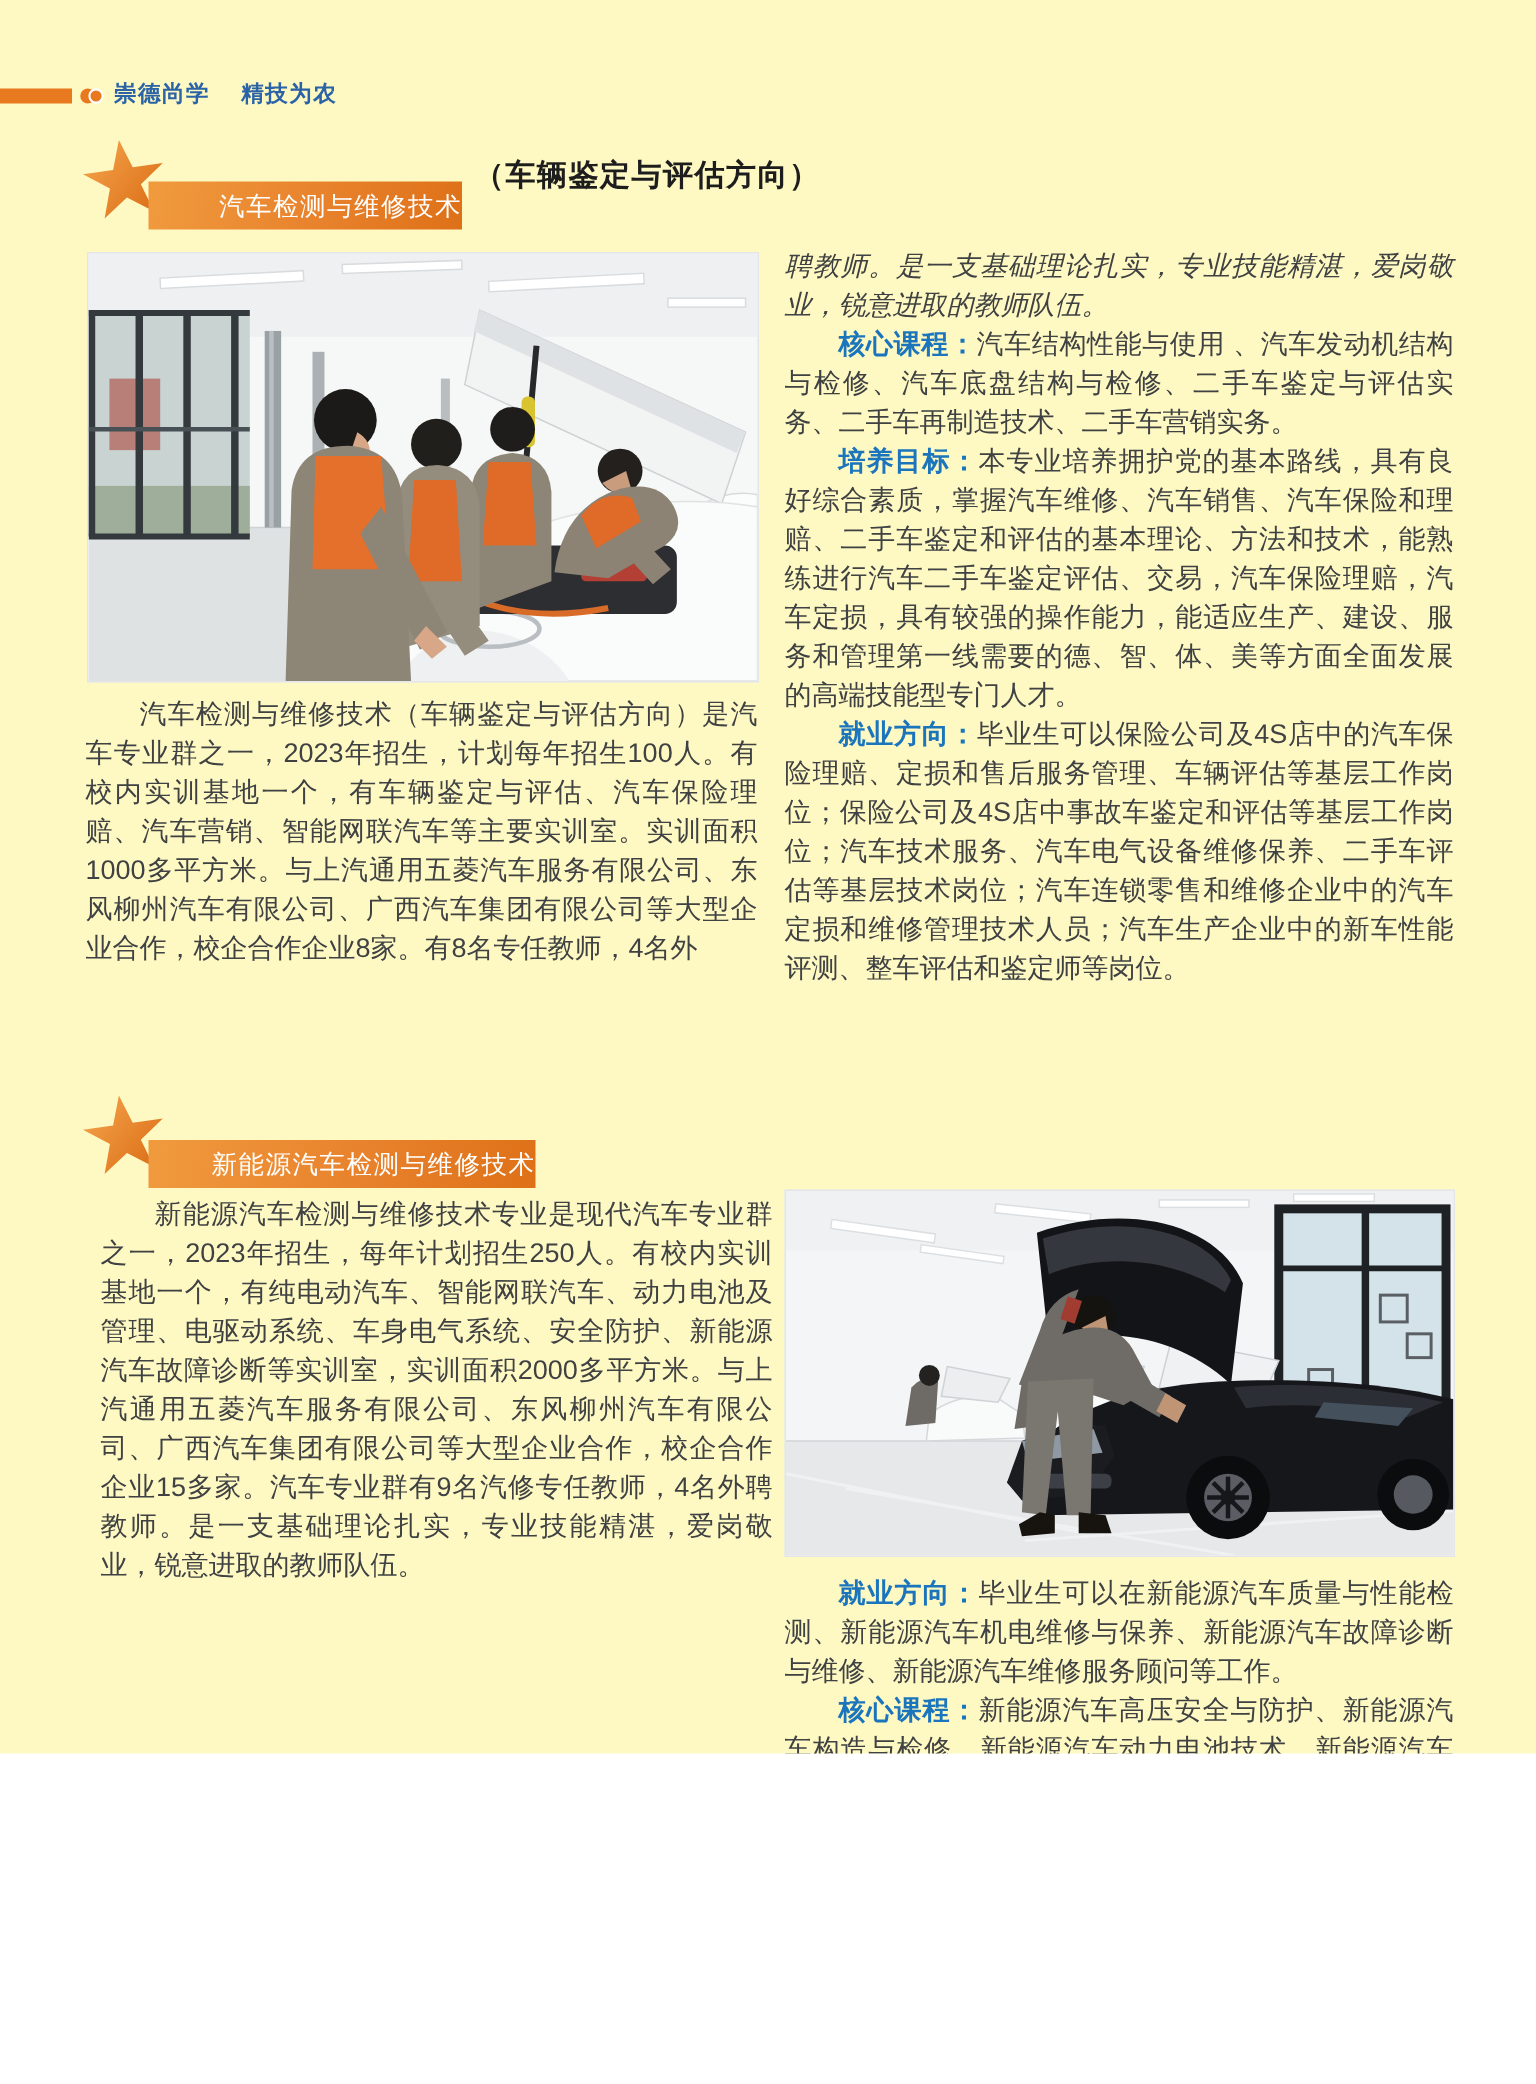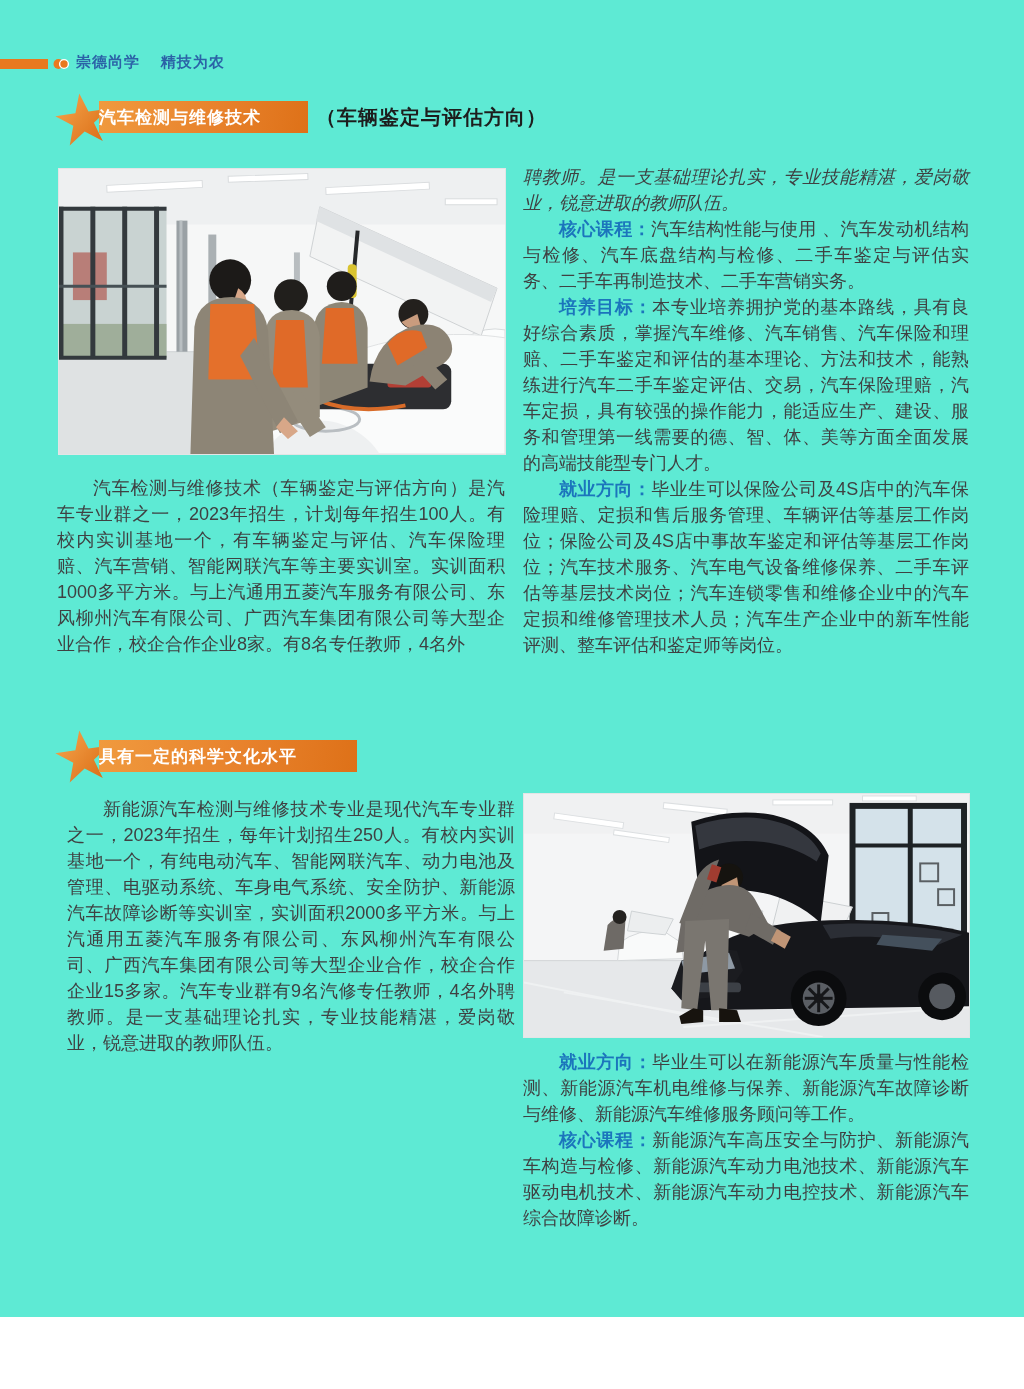--- a/index.html
+++ b/index.html
@@ -1,47 +1,47 @@
 <!DOCTYPE html>
 <html><head>
 <meta charset="utf-8">
 <style>
   html,body{margin:0;padding:0;}
   body{width:1024px;height:1389px;background:#ffffff;font-family:"Liberation Sans",sans-serif;}
-  .page{position:relative;width:1024px;height:1317px;background:#5eead4;overflow:hidden;}
+  .page{position:relative;width:1024px;height:1169px;background:#fef9c3;overflow:hidden;}
 
   
   .topbar{position:absolute;left:0;top:59px;width:48px;height:10px;background:#E8791F;}
   .logo{position:absolute;left:53px;top:57px;width:16px;height:14px;}
   .motto{position:absolute;left:76px;top:53px;font-family:"Liberation Serif",serif;
          font-weight:bold;font-size:15px;color:#2B63A7;letter-spacing:1px;white-space:nowrap;}
   .motto .m2{margin-left:16px;}
 
   
   .star{position:absolute;width:56px;height:58px;}
   .banner{position:absolute;height:32px;background:linear-gradient(100deg,#F09A3E 0%,#E8822C 55%,#DE7118 100%);
-          color:#fff;font-weight:bold;font-size:17px;letter-spacing:1px;
-          display:flex;align-items:center;justify-content:flex-start;white-space:nowrap;}
+          color:#fff;font-weight:normal;font-size:17px;letter-spacing:1px;
+          display:flex;align-items:center;justify-content:flex-end;white-space:nowrap;margin-top:20px;}
   .banner1{left:99px;top:101px;width:209px;}
   .banner2{left:99px;top:740px;width:258px;}
   .subtitle{position:absolute;left:316px;top:99px;height:36px;line-height:36px;
             font-family:"Liberation Serif",serif;font-weight:bold;font-size:20px;color:#1d1d1d;
             letter-spacing:1px;white-space:nowrap;}
 
   
   .photo{position:absolute;border:1px solid #e3e5e6;box-sizing:border-box;overflow:hidden;background:#f2f3f4;}
   .photo1{left:58px;top:168px;width:448px;height:287px;}
   .photo2{left:523px;top:793px;width:447px;height:245px;}
   .photo svg{display:block;width:100%;height:100%;}
 
   
   .col{position:absolute;font-size:18px;line-height:26px;color:#3F4142;text-align:justify;}
   .col p{margin:0;text-indent:2em;}
   .col p.cont{text-indent:0;font-style:italic;}
-  .col1-left{left:57px;top:463px;width:448px;margin-top:12px;}
+  .col1-left{left:57px;top:463px;width:448px;}
   .col1-right{left:523px;top:164px;width:446px;}
   .col2-left{left:67px;top:796px;width:448px;}
   .col2-right{left:523px;top:1049px;width:446px;}
   .lbl{color:#1B75BC;font-weight:bold;}
 
   
   .foot-bar{position:absolute;top:1343px;height:32px;background:#0B5CA5;padding-left:32px;}
   .fb1{left:0;width:107px;display:flex;align-items:center;justify-content:center;
        color:#fff;font-size:16px;}
   .fb2{left:111px;width:11px;}
@@ -171,21 +171,21 @@
       <defs>
           <linearGradient id="sg2" x1="0" y1="0" x2="1" y2="1">
         <stop offset="0" stop-color="#F6A74E"></stop>
             <stop offset="1" stop-color="#D96A13"></stop>
       </linearGradient>
         </defs>
       <polygon points="50,2 61.8,36.3 98,36.3 68.6,57.7 79.8,92 50,70.9 20.2,92 31.4,57.7 2,36.3 38.2,36.3" fill="url(#sg2)" transform="rotate(-8 50 50)"></polygon>
     </svg>
   </div>
   <div class="banner banner2">
-    <span>具有一定的科学文化水平</span>
+    <span>新能源汽车检测与维修技术</span>
   </div>
 
   <div class="col col2-left">
     <p>新能源汽车检测与维修技术专业是现代汽车专业群之一，2023年招生，每年计划招生250人。有校内实训基地一个，有纯电动汽车、智能网联汽车、动力电池及管理、电驱动系统、车身电气系统、安全防护、新能源汽车故障诊断等实训室，实训面积2000多平方米。与上汽通用五菱汽车服务有限公司、东风柳州汽车有限公司、广西汽车集团有限公司等大型企业合作，校企合作企业15多家。汽车专业群有9名汽修专任教师，4名外聘教师。是一支基础理论扎实，专业技能精湛，爱岗敬业，锐意进取的教师队伍。</p>
   </div>
 
   <div class="photo photo2">
     <svg viewBox="0 0 447 245" preserveAspectRatio="none">
       <rect width="447" height="245" fill="#f4f5f6"></rect>
       <rect width="447" height="40" fill="#f0f1f2"></rect>

